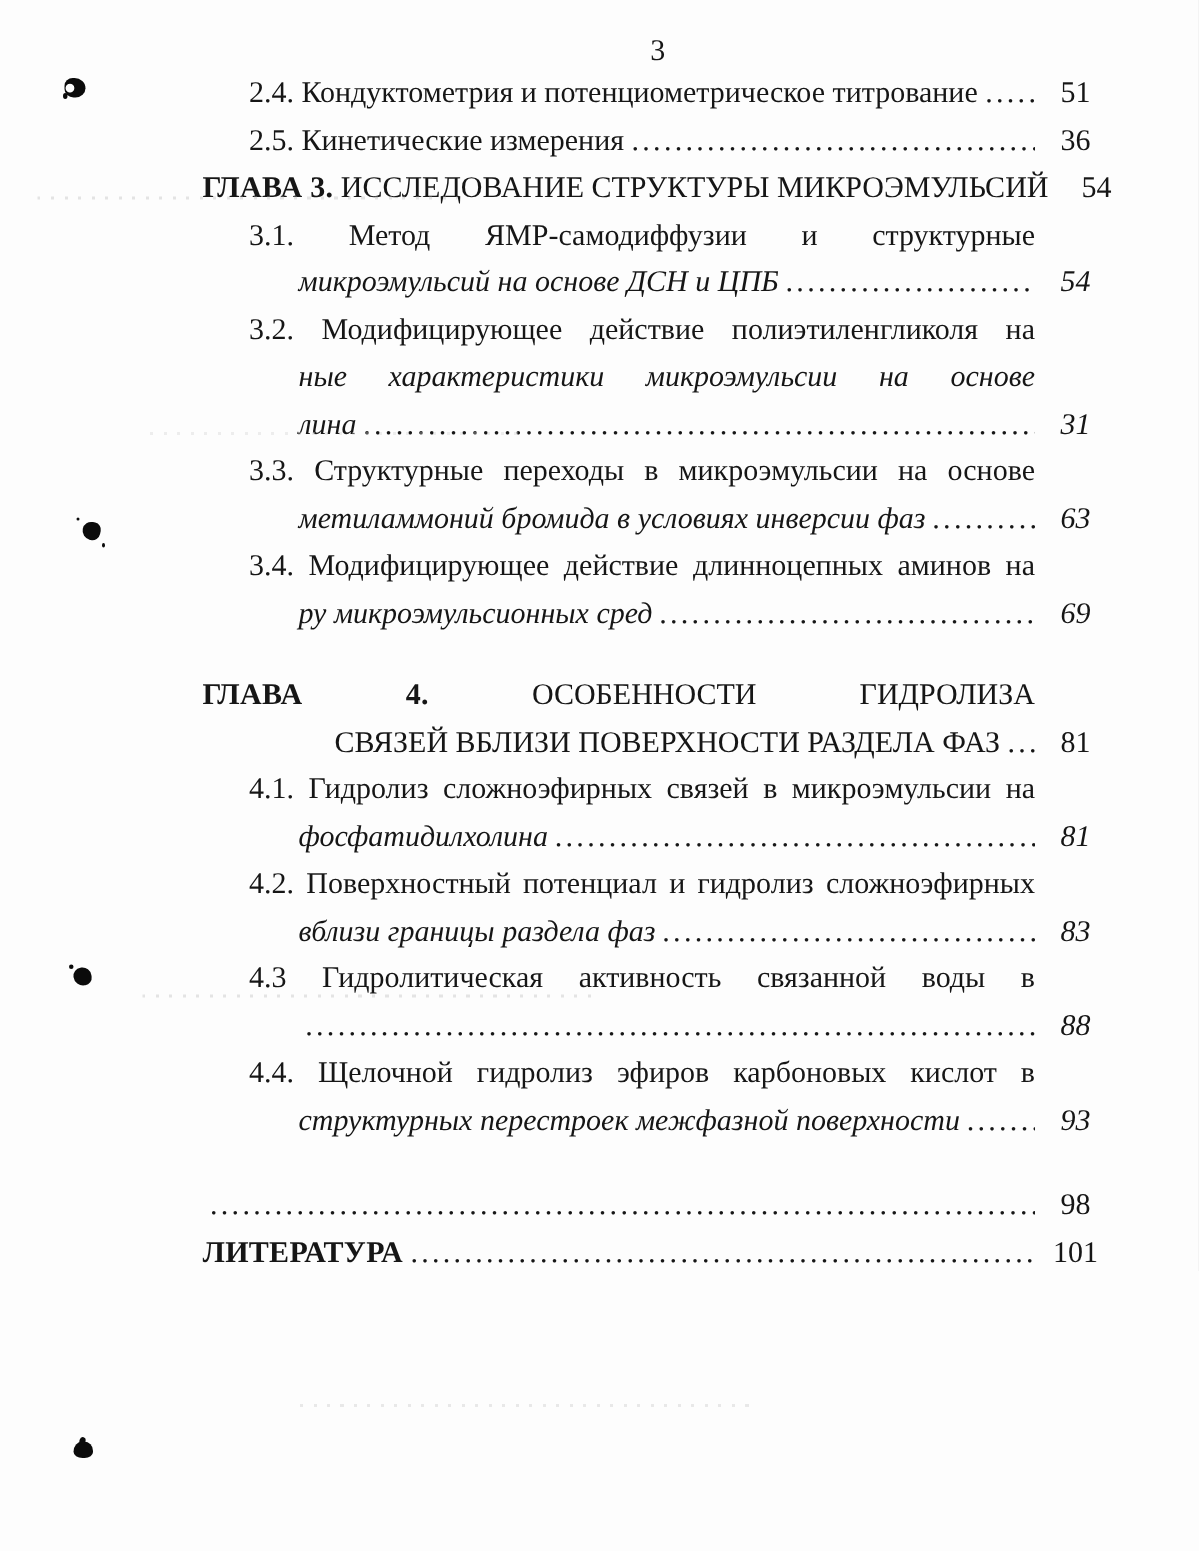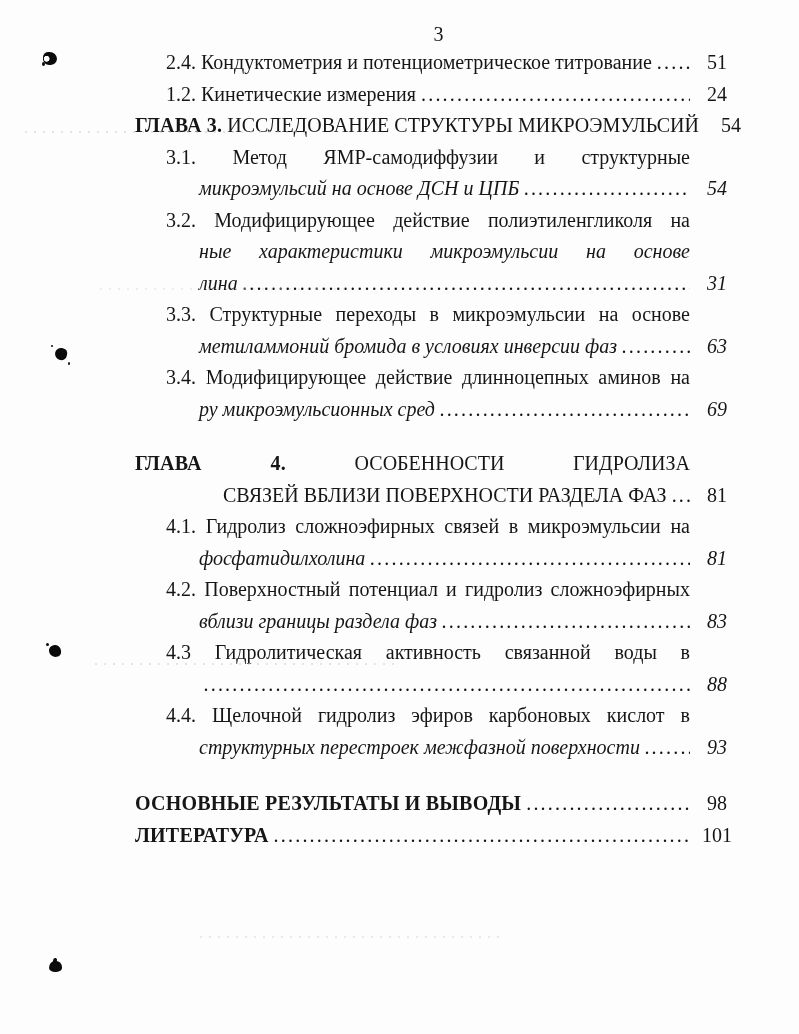--- a/index.html
+++ b/index.html
@@ -71,23 +71,23 @@
 
   <div class="pageno">3</div>
 
   <div class="toc" id="toc">
       <div class="row ind-item">
     <span class="txt"><span class="body-txt">2.4. Кондуктометрия и потенциометрическое титрование</span></span>
     <span class="dots">....................................................................................................</span>
     <span class="pagecol">51</span>
   </div>
       <div class="row ind-item">
-    <span class="txt"><span class="body-txt">1.2. Кинетические измерения</span></span>
-    <span class="dots">....................................................................................................</span>
-    <span class="pagecol">24</span>
+    <span class="txt"><span class="body-txt">2.5. Кинетические измерения</span></span>
+    <span class="dots">....................................................................................................</span>
+    <span class="pagecol">36</span>
   </div>
       <div class="row ind-chapter">
     <span class="txt"><b class="lead">ГЛАВА 3.</b><span class="body-txt"> ИССЛЕДОВАНИЕ СТРУКТУРЫ МИКРОЭМУЛЬСИЙ</span></span>
     <span class="dots">....................................................................................................</span>
     <span class="pagecol">54</span>
   </div>
       <div class="row ind-item">
     <span class="txt fill"><span class="body-txt">3.1. Метод ЯМР-самодиффузии и структурные характеристики</span></span>
 
     <span class="pagecol"></span>
@@ -175,21 +175,20 @@
     <span class="txt fill"><span class="body-txt">4.4. Щелочной гидролиз эфиров карбоновых кислот в условиях</span></span>
 
     <span class="pagecol"></span>
   </div>
       <div class="row ind-cont">
     <span class="txt"><span class="body-txt">структурных перестроек межфазной поверхности</span></span>
     <span class="dots">....................................................................................................</span>
     <span class="pagecol">93</span>
   </div>
       <div class="row ind-chapter gap-xl">
-    <span class="txt"><b class="lead">ОСНОВНЫЕ РЕЗУЛЬТАТЫ И ВЫВОДЫ</b><span class="body-txt"></span></span>
     <span class="dots">....................................................................................................</span>
     <span class="pagecol">98</span>
   </div>
       <div class="row ind-chapter">
     <span class="txt"><b class="lead">ЛИТЕРАТУРА</b><span class="body-txt"></span></span>
     <span class="dots">....................................................................................................</span>
     <span class="pagecol">101</span>
   </div>
     </div>
 

